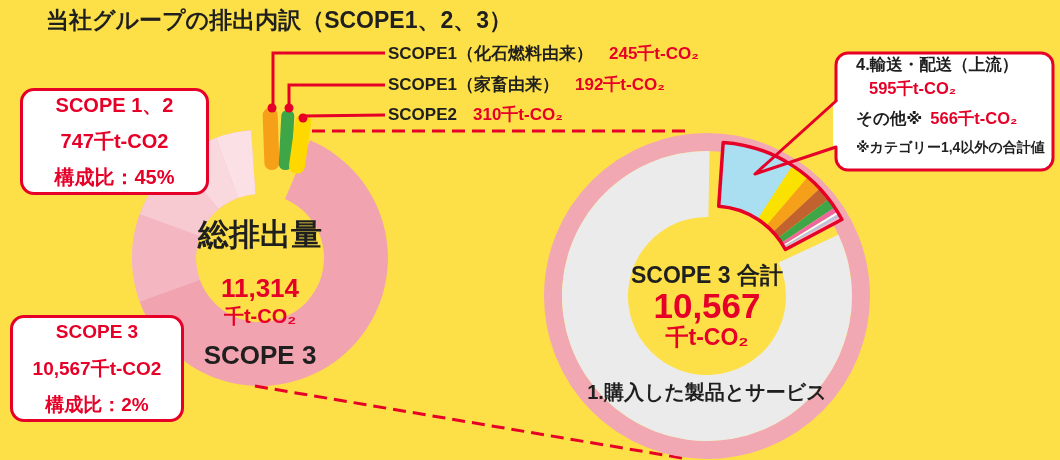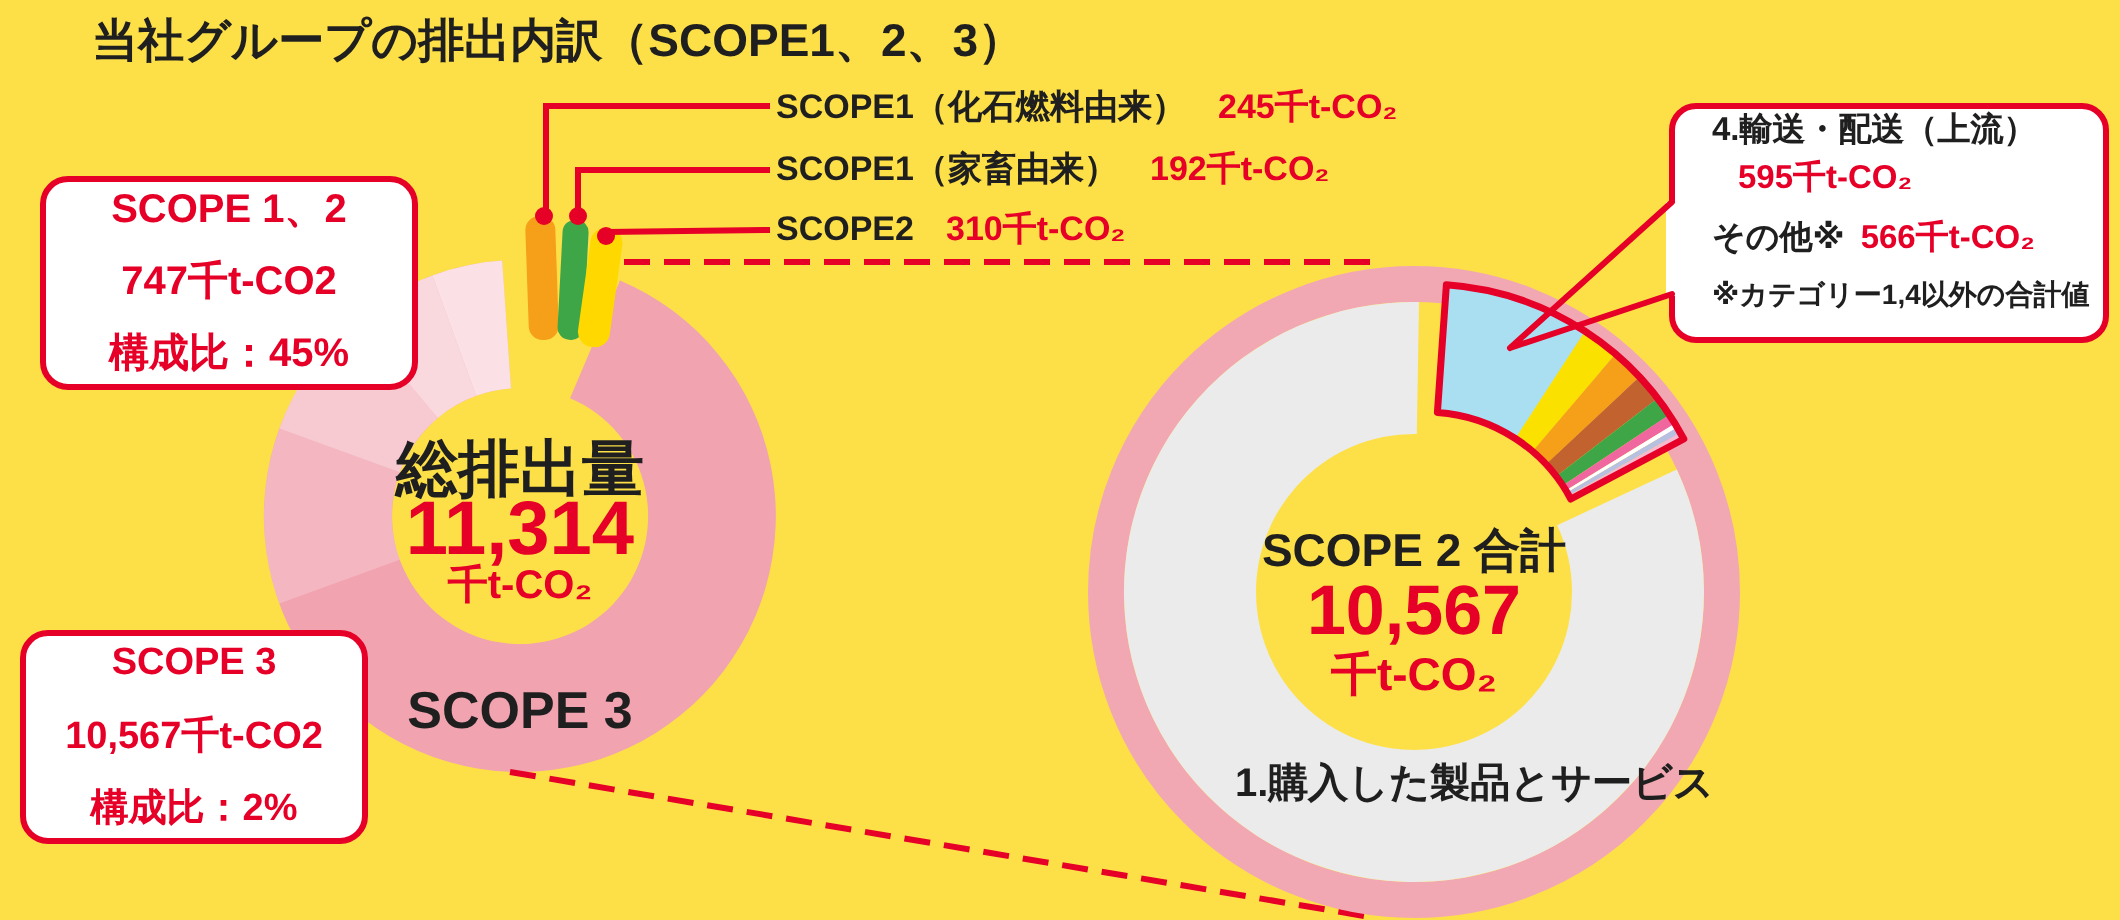--- a/index.html
+++ b/index.html
@@ -20,29 +20,29 @@
   .redbox{
     background:#ffffff;border:3px solid #E60028;border-radius:14px;
     display:flex;flex-direction:column;justify-content:space-between;align-items:center;
     color:#E60028;font-weight:bold;text-align:center;
   }
   .box1{left:20px;top:88px;width:183px;height:101px;font-size:20px;line-height:29px;}
   .box2{left:10px;top:315px;width:168px;height:101px;font-size:19px;line-height:28px;}
   .center-label{text-align:center;font-weight:bold;white-space:nowrap;}
   .lc{left:160px;top:222px;width:200px;}
   .lc .l1{font-size:31px;line-height:26px;color:#1f1f1f;}
-  .lc .l2{font-size:38px;line-height:34px;color:#E60028;}
+  .lc .l2{font-size:26px;line-height:34px;color:#E60028;margin-top:23px;}
   .lc .l3{font-size:20px;line-height:23px;color:#E60028;}
   .scope3-ring-label{left:185px;top:340px;width:150px;text-align:center;font-size:26px;font-weight:bold;color:#1f1f1f;}
   .rc{left:607px;top:262px;width:200px;}
   .rc .l1{font-size:23px;line-height:26px;color:#1f1f1f;}
   .rc .l2{font-size:35px;line-height:36px;color:#E60028;}
   .rc .l3{font-size:23px;line-height:26px;color:#E60028;}
   .rcat{left:557px;top:380px;width:300px;}
-  .rcat .l1{font-size:20px;line-height:25px;color:#1f1f1f;text-align:right;}
+  .rcat .l1{font-size:20px;line-height:25px;color:#1f1f1f;}
   .rcat .l2{font-size:21px;line-height:26px;color:#E60028;}
   .bubble-text{left:836px;top:44px;width:217px;height:117px;box-sizing:border-box;
     padding:10px 0 0 20px;font-weight:bold;white-space:nowrap;}
   .bubble-text .b1{font-size:16.5px;color:#1f1f1f;}
   .bubble-text .b2{font-size:16.5px;color:#E60028;margin:2px 0 0 13px;}
   .bubble-text .b3{font-size:16.5px;color:#1f1f1f;margin-top:8px;}
   .bubble-text .b3 .val{color:#E60028;margin-left:8px;}
   .bubble-text .b4{font-size:14px;color:#1f1f1f;margin-top:9px;}
 </style>
 </head>
@@ -112,21 +112,21 @@
 
   <div class="abs center-label lc">
     <div class="l1">総排出量</div>
     <div class="l2">11,314</div>
     <div class="l3">千t-CO₂</div>
   </div>
 
   <div class="abs scope3-ring-label">SCOPE 3</div>
 
   <div class="abs center-label rc">
-    <div class="l1">SCOPE 2 合計</div>
+    <div class="l1">SCOPE 3 合計</div>
     <div class="l2">10,567</div>
     <div class="l3">千t-CO₂</div>
   </div>
 
   <div class="abs center-label rcat">
     <div class="l1">1.購入した製品とサービス</div>
   </div>
 
   <div class="abs bubble-text">
     <div class="b1">4.輸送・配送（上流）</div>

